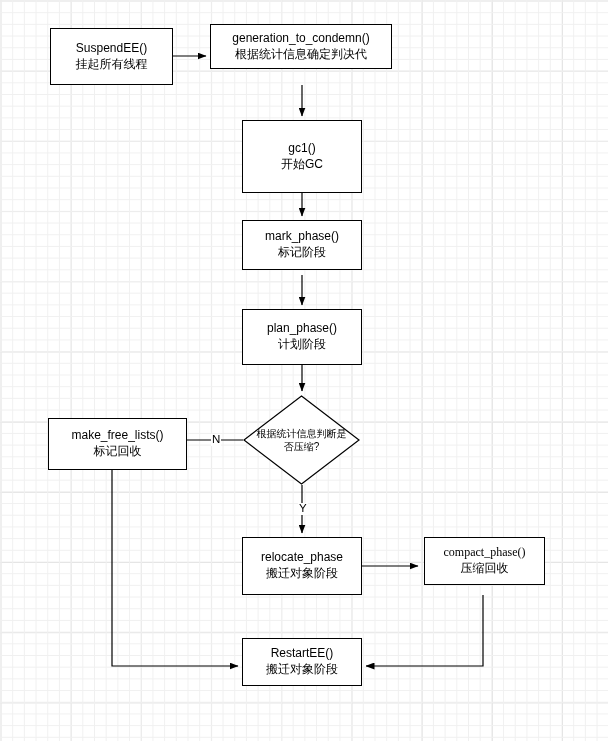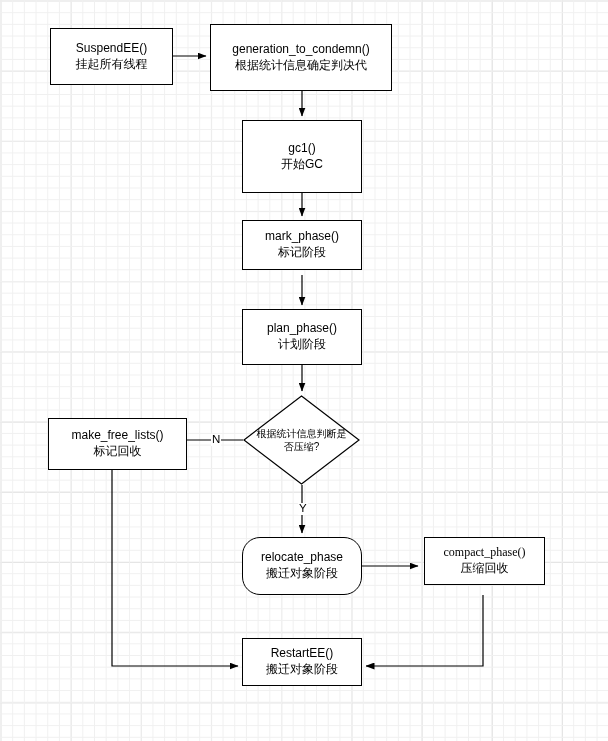--- a/index.html
+++ b/index.html
@@ -124,21 +124,21 @@
 
       <path d="M483,595 L483,666 L366,666" marker-end="url(#arrow)"></path>
     </g>
   </svg>
 
   <div class="node" style="left:50px; top:28px; width:123px; height:57px;">
     <span class="l1">SuspendEE()</span>
     <span class="l2">挂起所有线程</span>
   </div>
 
-  <div class="node" style="left:210px; top:24px; width:182px; height:67px;">
+  <div class="node" style="left:210px; top:24px; width:182px; height:45px;">
     <span class="l1">generation_to_condemn()</span>
     <span class="l2">根据统计信息确定判决代</span>
   </div>
 
   <div class="node" style="left:242px; top:120px; width:120px; height:73px;">
     <span class="l1">gc1()</span>
     <span class="l2">开始GC</span>
   </div>
 
   <div class="node" style="left:242px; top:220px; width:120px; height:50px;">
@@ -159,21 +159,21 @@
   <div class="decision" style="left:243px; top:395px; width:117px; height:90px;">
     <svg class="dshape" width="117" height="90" viewBox="0 0 117 90">
       <polygon points="58.5,1 116,45 58.5,89 1,45" fill="#ffffff" stroke="#000000" stroke-width="1.2"></polygon>
     </svg>
     <div class="dlabel">
       <div>根据统计信息判断是</div>
       <div>否压缩?</div>
     </div>
   </div>
 
-  <div class="node" style="left:242px; top:537px; width:120px; height:58px;border-radius:18px;">
+  <div class="node" style="left:242px; top:537px; width:120px; height:58px;">
     <span class="l1">relocate_phase</span>
     <span class="l2">搬迁对象阶段</span>
   </div>
 
   <div class="node" style="left:424px; top:537px; width:121px; height:48px;font-family:Liberation Serif, serif;">
     <span class="l1">compact_phase()</span>
     <span class="l2">压缩回收</span>
   </div>
 
   <div class="node" style="left:242px; top:638px; width:120px; height:48px;">

